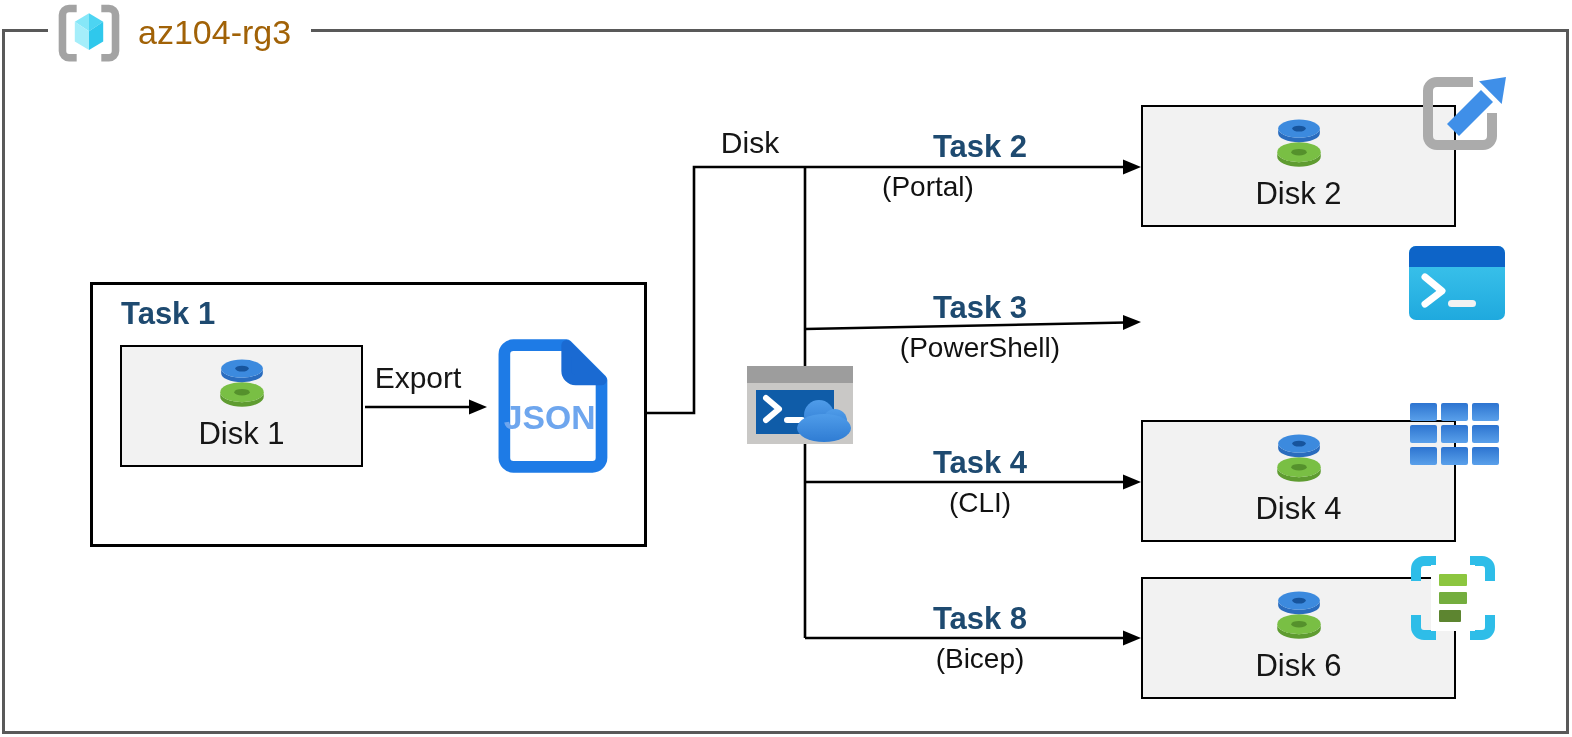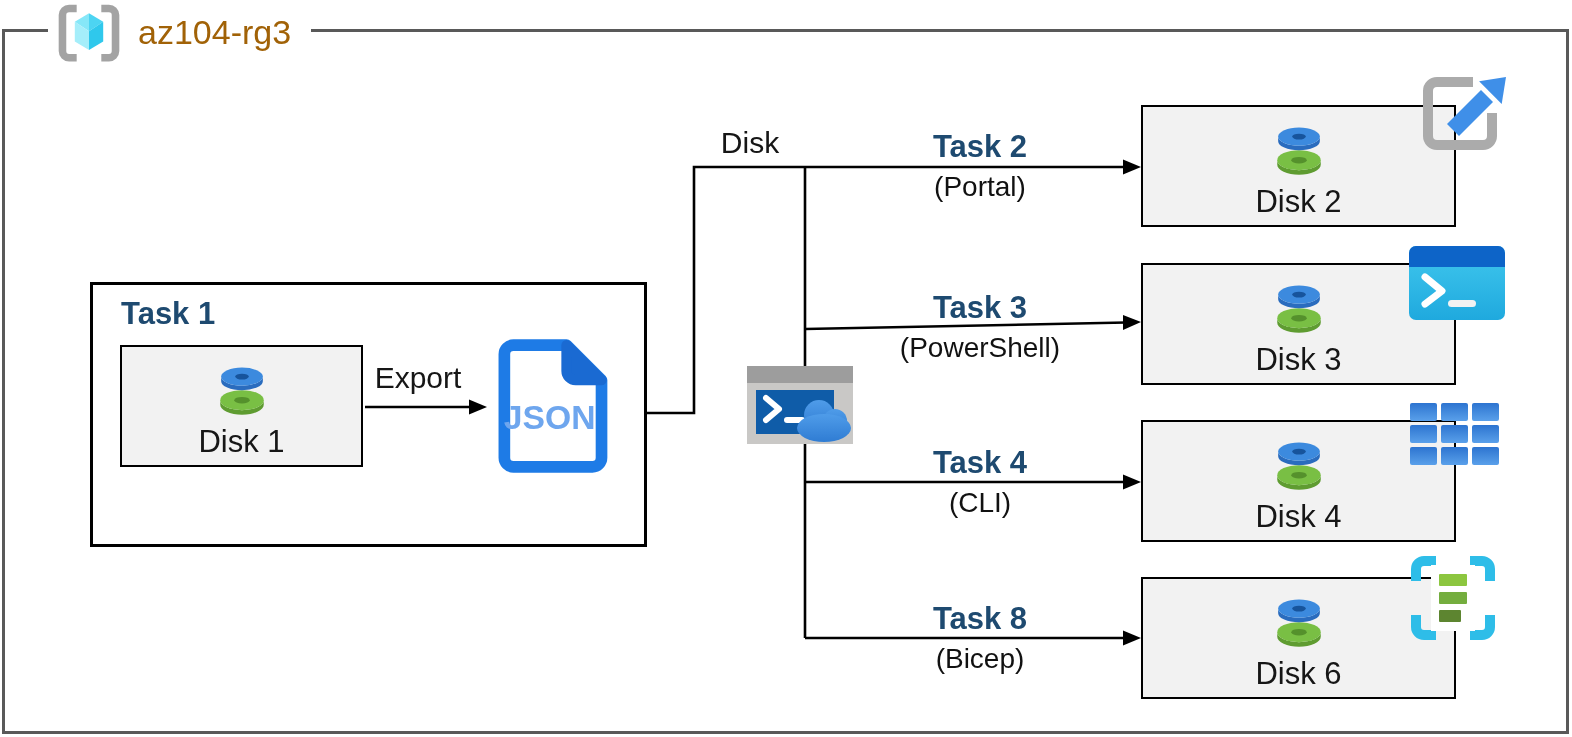--- a/index.html
+++ b/index.html
@@ -18,21 +18,21 @@
     left:90px;top:282px;width:551px;height:259px;
     border:3px solid #000;background:transparent;
   }
   .task-head{font-weight:700;color:#1e4a70;font-size:31px;line-height:34px;}
   .tool-label{color:#111;font-size:28px;line-height:32px;}
   .center{text-align:center;}
 
   .disk-card{
     background:#f2f2f2;border:2px solid #000;
     display:flex;flex-direction:column;align-items:center;
-    box-sizing:border-box;padding-top:16px;
+    box-sizing:border-box;padding-top:8px;
   }
   .disk-label{font-size:31px;color:#161616;margin-top:3px;white-space:nowrap;}
 
   .free-label{font-size:30px;color:#161616;white-space:nowrap;}
   .template-label{font-size:31px;color:#161616;}
 </style>
 </head>
 <body>
 
 <div class="stage">
@@ -123,44 +123,38 @@
     <path d="M19 32 L32 43 L19 54" stroke="#fff" stroke-width="6" fill="none" stroke-linecap="round" stroke-linejoin="round"></path>
     <rect x="37" y="51" width="21" height="6" rx="3" fill="#fff"></rect>
     <g fill="url(#cloudg)">
       <circle cx="72" cy="49" r="15"></circle>
       <circle cx="88" cy="55" r="12"></circle>
       <ellipse cx="77" cy="62" rx="27" ry="14"></ellipse>
     </g>
   </svg>
 
   <div class="abs layer task-head center" style="left:880px;top:130px;width:200px">Task 2</div>
-  <div class="abs layer tool-label center" style="left:880px;top:171px;width:200px">(Portal)</div>
+  <div class="abs layer tool-label center" style="left:828px;top:171px;width:200px">(Portal)</div>
 
   <div class="abs layer task-head center" style="left:880px;top:291px;width:200px">Task 3</div>
   <div class="abs layer tool-label center" style="left:880px;top:332px;width:200px">(PowerShell)</div>
 
   <div class="abs layer task-head center" style="left:880px;top:446px;width:200px">Task 4</div>
   <div class="abs layer tool-label center" style="left:880px;top:487px;width:200px">(CLI)</div>
 
   <div class="abs layer task-head center" style="left:880px;top:602px;width:200px">Task 8</div>
   <div class="abs layer tool-label center" style="left:880px;top:643px;width:200px">(Bicep)</div>
 
   <div class="abs layer disk-card" style="left:1141px;top:105px;width:315px;height:122px">
     <svg width="58" height="58" viewBox="0 0 64 64">
         <use href="#sym-disk"></use>
       </svg>
     <div class="disk-label">Disk 2</div>
   </div>
 
-  <div class="abs layer disk-card" style="left:1141px;top:263px;width:315px;height:122px">
-    <svg width="58" height="58" viewBox="0 0 64 64">
-        <use href="#sym-disk"></use>
-      </svg>
-    <div class="disk-label">Disk 3</div>
-  </div>
 
   <div class="abs layer disk-card" style="left:1141px;top:420px;width:315px;height:122px">
     <svg width="58" height="58" viewBox="0 0 64 64">
         <use href="#sym-disk"></use>
       </svg>
     <div class="disk-label">Disk 4</div>
   </div>
 
   <div class="abs layer disk-card" style="left:1141px;top:577px;width:315px;height:122px">
     <svg width="58" height="58" viewBox="0 0 64 64">

